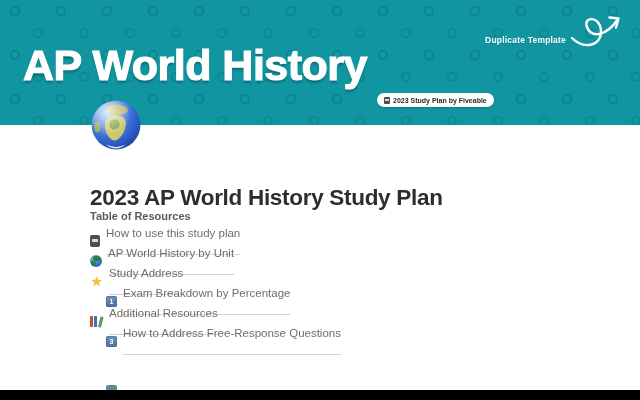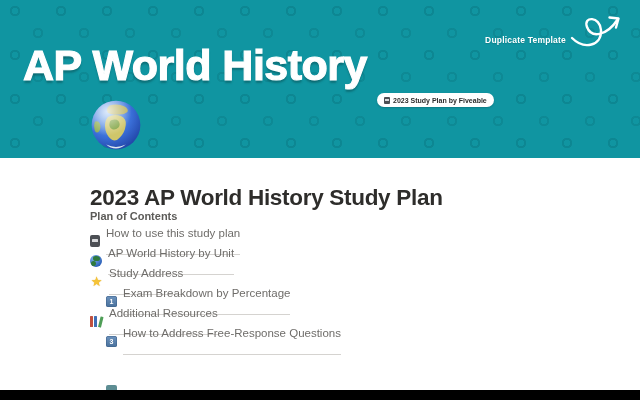--- a/index.html
+++ b/index.html
@@ -1,21 +1,21 @@
 <!DOCTYPE html>
 <html><head>
 <meta charset="utf-8">
 <style>
   * { margin:0; padding:0; box-sizing:border-box; }
   html,body { width:640px; height:400px; overflow:hidden; background:#fff;
     font-family:"Liberation Sans", sans-serif; }
   .stage { position:relative; width:640px; height:400px; background:#ffffff; overflow:hidden; }
 
   
-  .banner { position:absolute; left:0; top:0; width:640px; height:158px;
+  .banner { position:absolute; left:0; top:0; width:640px; height:125px;
     background-color:#1095a1;
     background-image:
       radial-gradient(circle at 9px 9px, rgba(4,85,92,0) 0 3px, rgba(4,85,92,0.22) 3.5px 5px, rgba(4,85,92,0) 5.5px),
       radial-gradient(circle at 9px 9px, rgba(4,85,92,0) 0 3px, rgba(4,85,92,0.18) 3.5px 5px, rgba(4,85,92,0) 5.5px);
     background-size:46px 44px, 46px 44px;
     background-position:6px 2px, 29px 24px;
   }
   .duplicate-wrap { position:absolute; top:6px; right:8px; width:150px; height:48px; cursor:pointer; }
   .duplicate-label { position:absolute; right:66px; top:29px; color:#ffffff;
     font-size:8.5px; font-weight:700; letter-spacing:0.2px; white-space:nowrap;
@@ -114,21 +114,21 @@
     <path d="M22 22 q8 -4 16 -1 q7 3 6 11 q-1 9 -7 15 q-5 6 -10 3 q-6 -4 -8 -12 q-2 -10 3 -16z" fill="#cfc66a"></path>
     <path d="M26 26 q6 -2 9 1 q3 4 0 8 q-4 4 -8 2 q-4 -3 -3 -7 q0 -3 2 -4z" fill="#7da23f"></path>
 
     <path d="M6 28 q4 -2 6 2 q2 5 -1 10 q-3 3 -5 -1 q-2 -6 0 -11z" fill="#8fae52"></path>
 
     <path d="M20 56 q12 6 24 0 q-6 5 -12 5 q-7 0 -12 -5z" fill="#dfe8ef"></path>
     <circle cx="32" cy="32" r="30" fill="url(#shine)"></circle>
   </svg>
 
   <div class="page-title">2023 AP World History Study Plan</div>
-  <div class="toc-heading">Plan of Contents</div>
+  <div class="toc-heading">Table of Resources</div>
 
   <div class="toc-list" id="toc-list">
       <div class="toc-row">
         <span class="ic notebook">
           <i></i>
         </span>
         <span class="toc-link">How to use this study plan</span>
       </div>
       <div class="toc-row">
         <span class="ic globesm">

